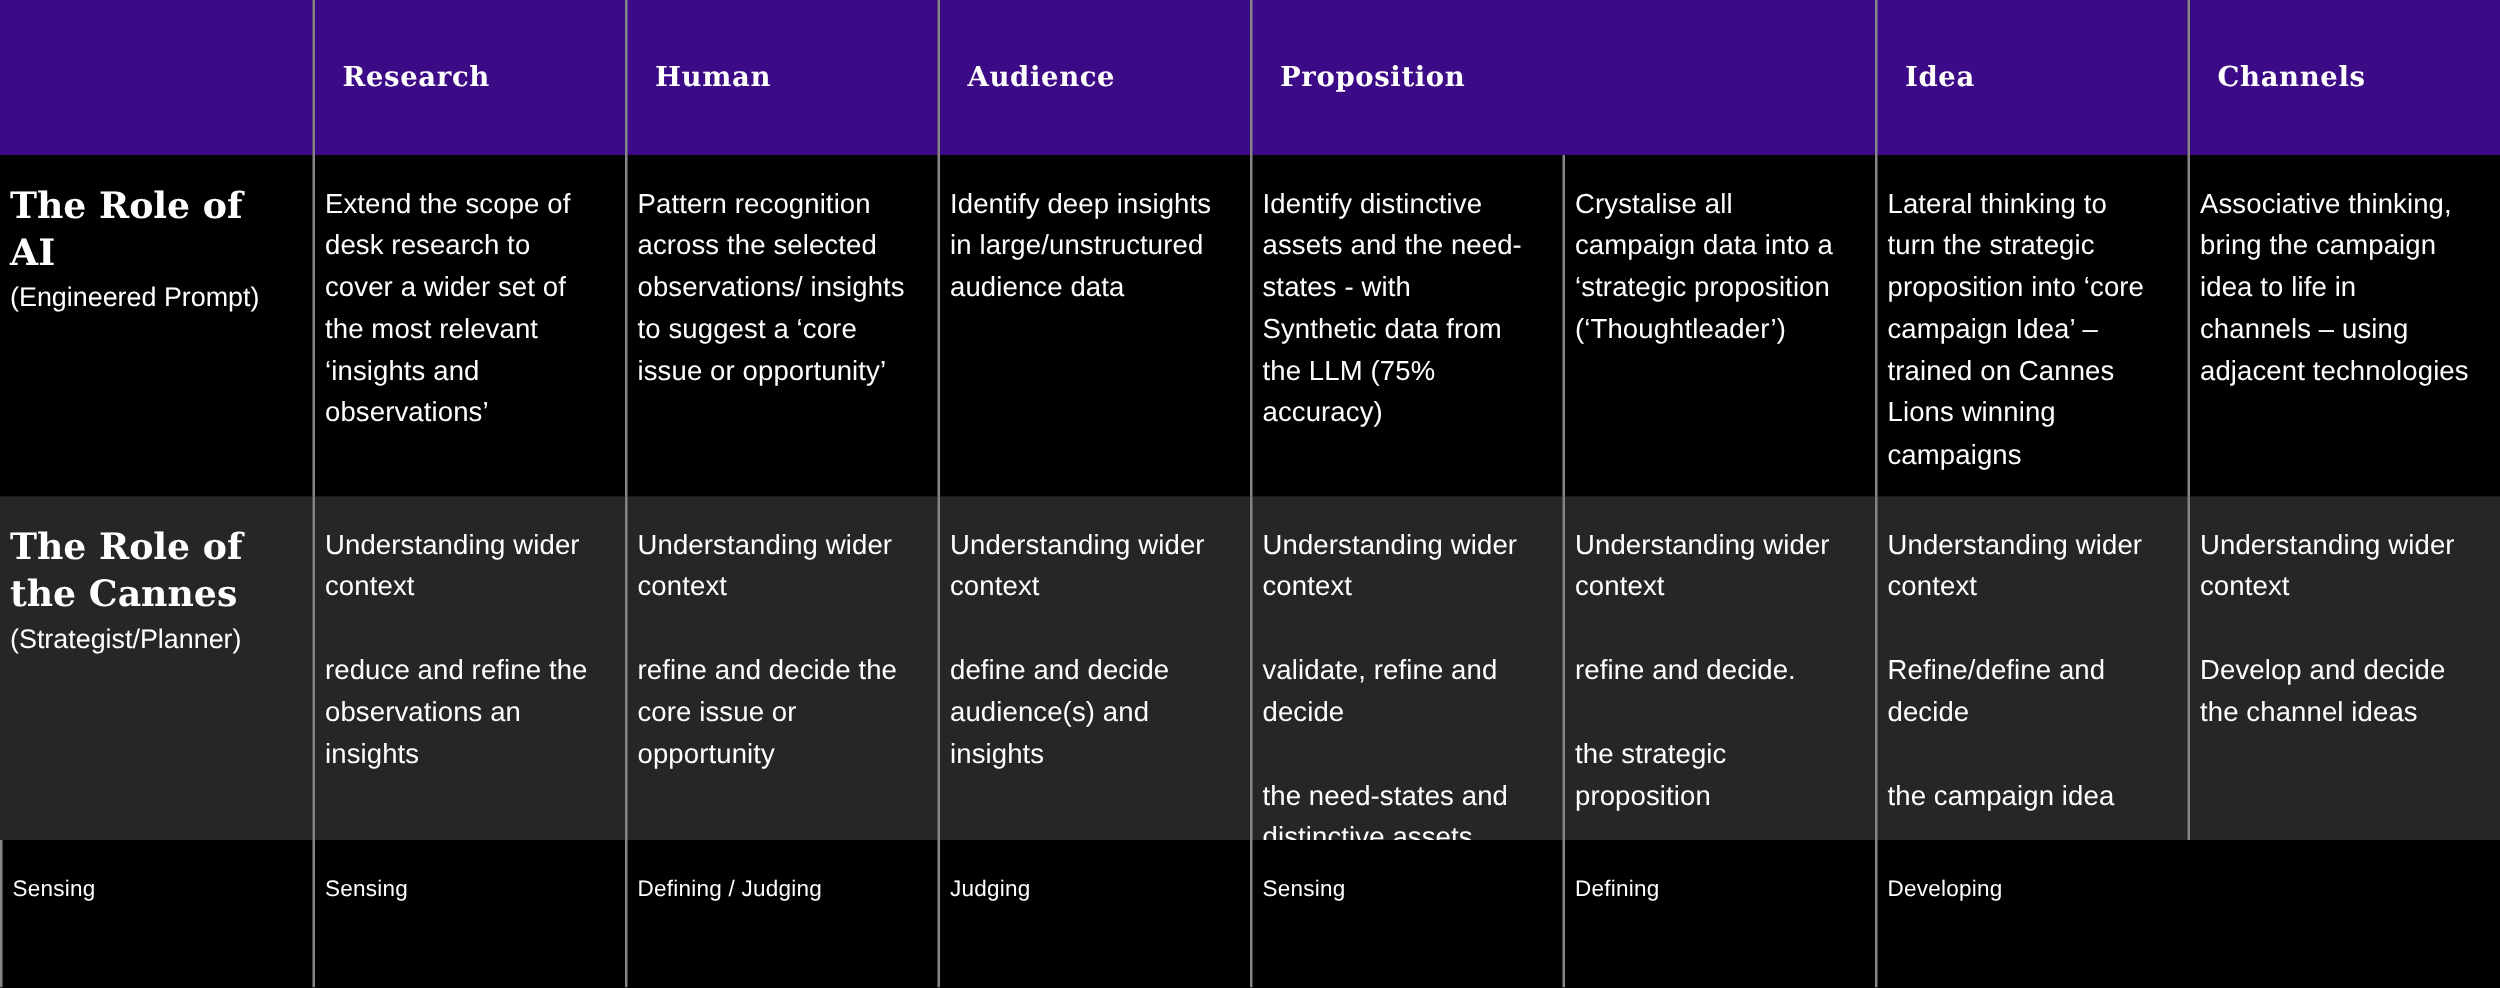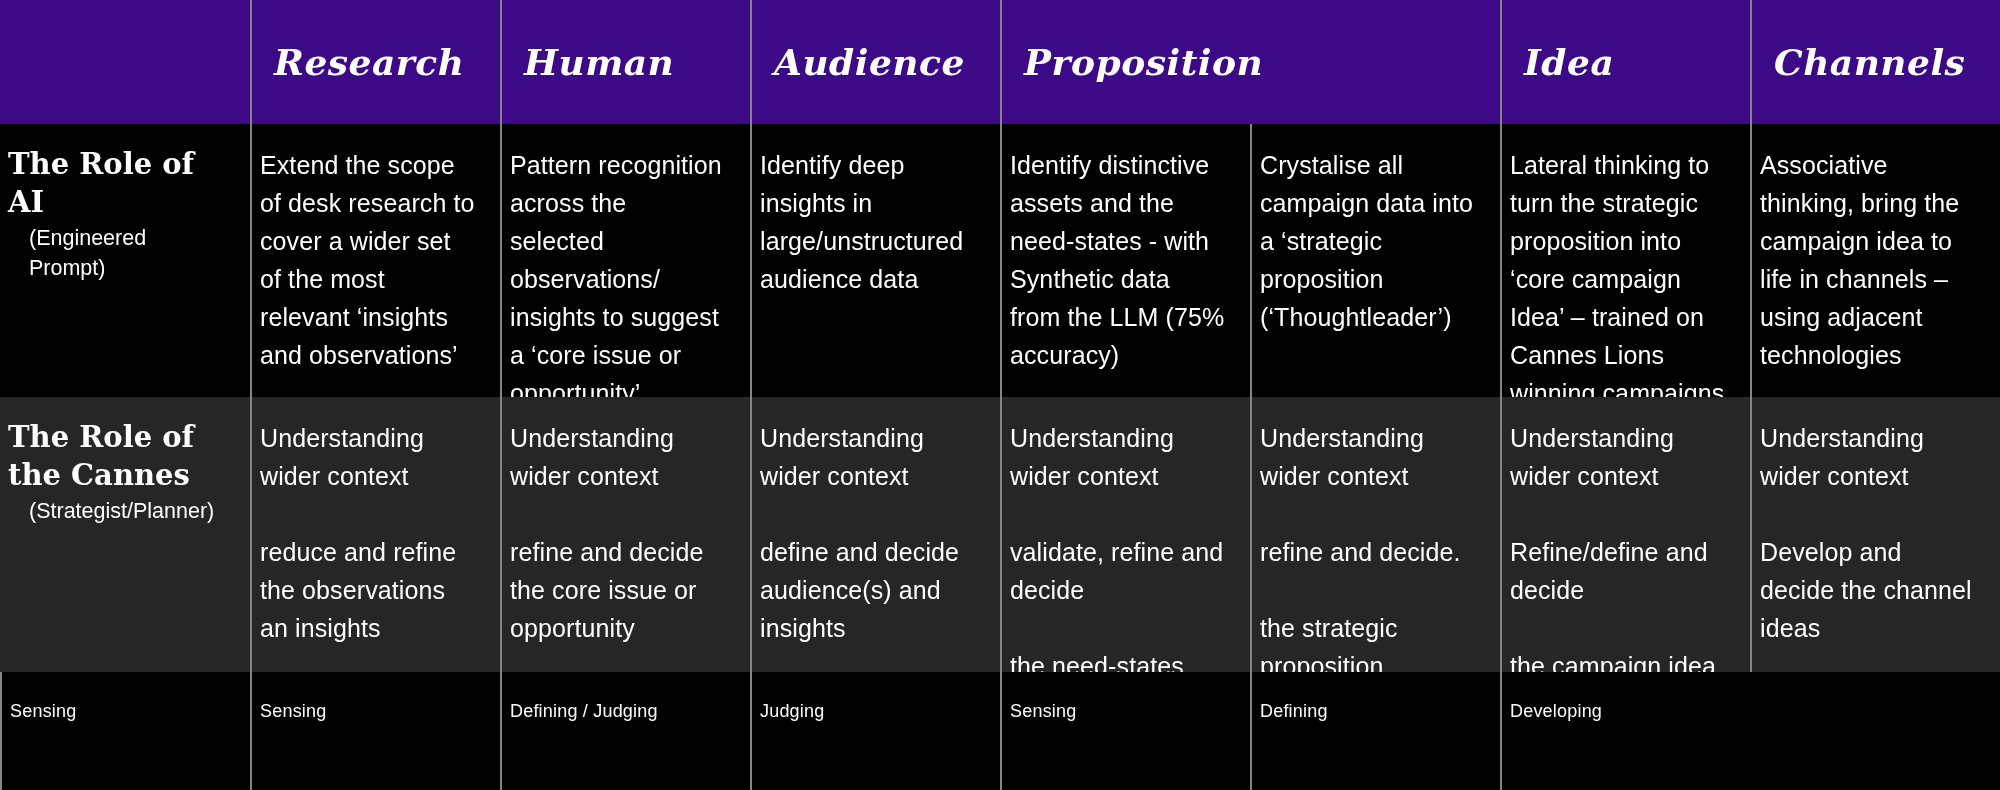--- a/index.html
+++ b/index.html
@@ -30,23 +30,22 @@
   
   .hcell {
     background: var(--header-bg);
     display: flex;
     align-items: center;
     padding: 0 22px;
   }
   .hlabel {
     font-family: "DejaVu Serif", serif;
     font-weight: 700;
-    font-size: 36px;
+    font-size: 22px;
     letter-spacing: 0.5px;
-    font-style: italic;
   }
   .span2 { grid-column: span 2; }
 
   
   .row-ai   { background: var(--row-ai-bg); }
   .row-human{ background: var(--row-human-bg); }
   .row-exec { background: var(--row-exec-bg); }
 
   .body-cell { padding: 22px 24px 0 8px; }
 
@@ -54,24 +53,23 @@
     font-family: "DejaVu Serif", serif;
     font-weight: 700;
     font-size: 29px;
     line-height: 1.3;
     white-space: pre-line;
   }
   .row-subtitle {
     font-size: 21.5px;
     line-height: 1.4;
     margin-top: 2px;
-    margin-left: 21px;
   }
   .cell-text {
-    font-size: 25px;
+    font-size: 22px;
     line-height: 1.52;
     white-space: pre-line;
     letter-spacing: 0.1px;
   }
   .exec-text {
     font-size: 18px;
     line-height: 1.45;
     letter-spacing: 0.2px;
     padding-top: 4px;
   }

